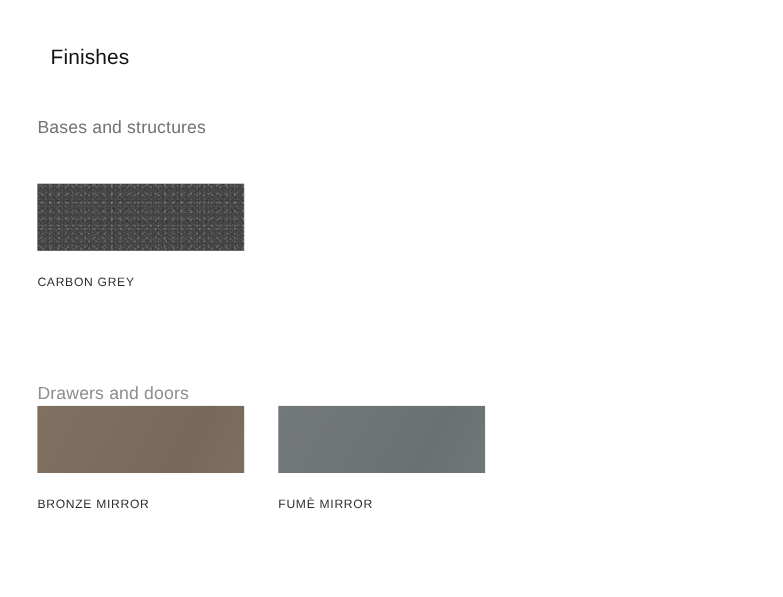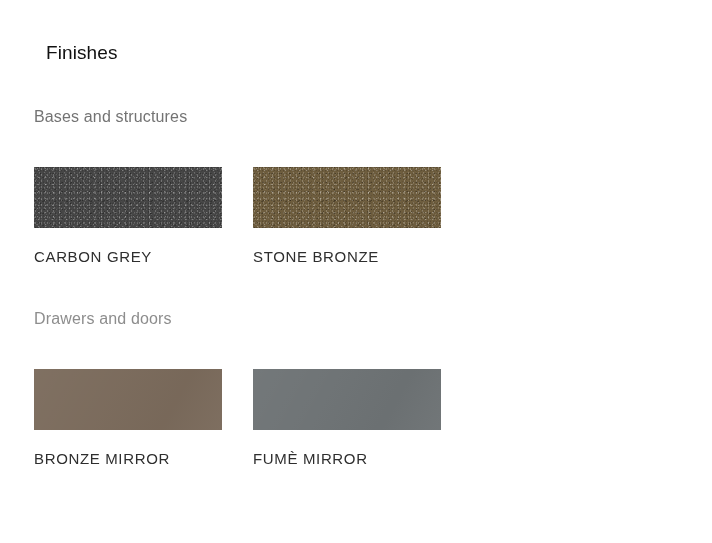--- a/index.html
+++ b/index.html
@@ -121,21 +121,21 @@
     pointer-events: none;
     background: linear-gradient(118deg,
                 rgba(255,255,255,.045) 0%,
                 rgba(255,255,255,.015) 38%,
                 rgba(0,0,0,.018) 72%,
                 rgba(255,255,255,.03) 100%);
   }
 
   .swatch-label {
     margin-top: 22px;
-    font-size: 15px;
+    font-size: 11px;
     line-height: 14px;
     font-weight: 400;
     color: #2e2e2e;
     letter-spacing: 0.65px;
     text-transform: uppercase;
     white-space: nowrap;
   }
 </style>
 </head>
 <body style="background: rgb(255, 255, 255);">
@@ -147,30 +147,26 @@
   <div class="section section-1">
     <div class="section-heading" style="color: #737373;">Bases and structures</div>
 
     <div class="swatch-row">
 
       <div class="swatch-item col-0">
         <div class="swatch-chip textured" style="background-color: rgb(70, 70, 70);"></div>
         <div class="swatch-label" style="color: rgb(46, 46, 46);">CARBON GREY</div>
       </div>
 
-      <div class="swatch-item col-1">
-        <div class="swatch-chip textured" style="background-color: rgb(110, 93, 62);"></div>
-        <div class="swatch-label" style="color: rgb(46, 46, 46);">STONE BRONZE</div>
-      </div>
 
     </div>
   </div>
 
   <div class="section section-2">
-    <div class="section-heading" style="color: rgb(141, 141, 141);">Drawers and doors</div>
+    <div class="section-heading" style="color: rgb(141, 141, 141); margin-top: 40px;">Drawers and doors</div>
 
     <div class="swatch-row">
 
       <div class="swatch-item col-0">
         <div class="swatch-chip smooth" style="background-color: rgb(122, 106, 91);"></div>
         <div class="swatch-label" style="color: rgb(46, 46, 46);">BRONZE MIRROR</div>
       </div>
 
       <div class="swatch-item col-1">
         <div class="swatch-chip smooth" style="background-color: rgb(109, 114, 116);"></div>

